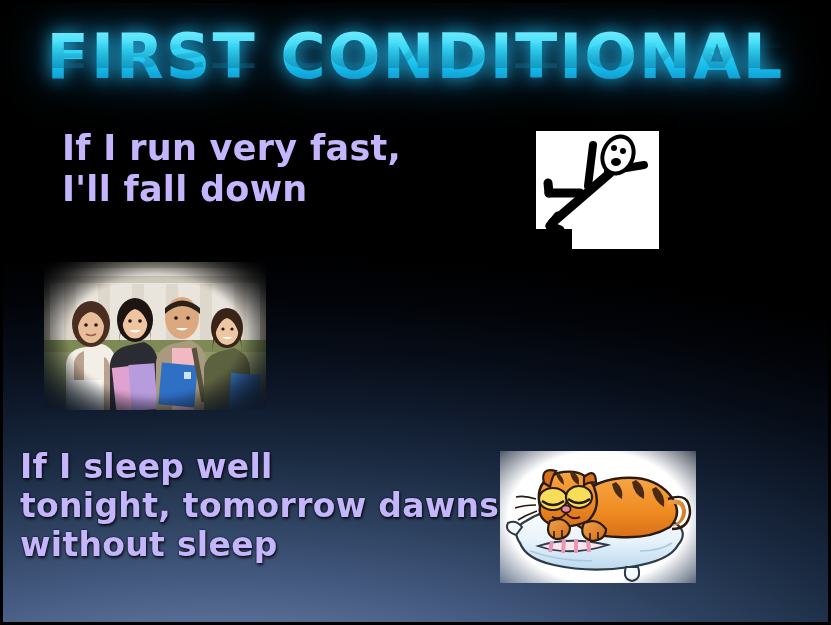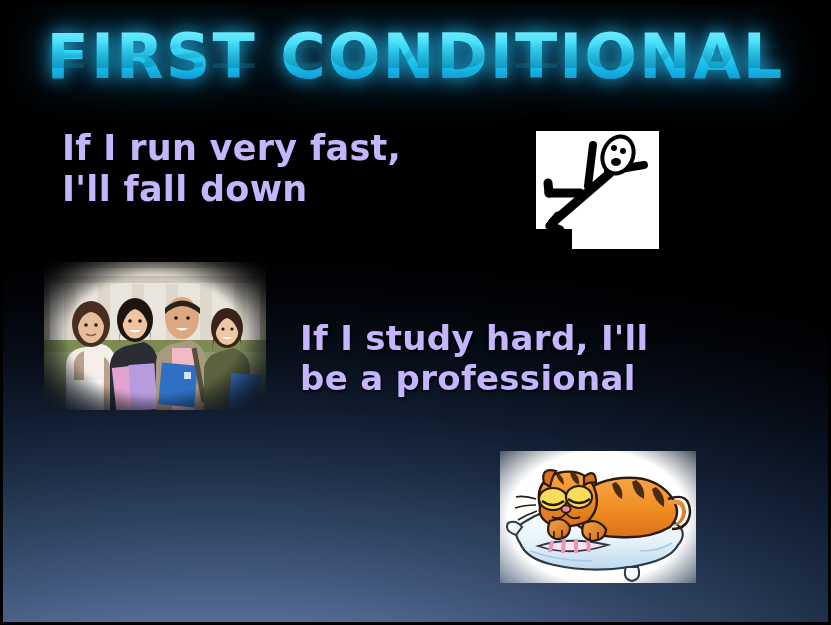--- a/index.html
+++ b/index.html
@@ -251,23 +251,24 @@
         <circle cx="179" cy="67" r="1.6" fill="#241710"></circle>
         <circle cx="188" cy="67" r="1.6" fill="#241710"></circle>
         <path d="M178 75 Q183 79 189 75 Z" fill="#fff"></path>
         <rect x="186" y="112" width="30" height="36" fill="#3f7fd0" transform="rotate(4 201 130)"></rect>
       </g>
 
       <rect x="0" y="0" width="222" height="148" fill="url(#vig)"></rect>
     </svg>
   </div>
 
-  <div class="sentence" id="sentence-study">If I study hard, I'll
-be a professional</div>
-
+
+  <div class="sentence" id="sentence-sleep">If I sleep well
+tonight, tomorrow dawns
+without sleep</div>
 
   <div class="pic" id="pic-cat">
     <svg viewBox="0 0 196 132" xmlns="http://www.w3.org/2000/svg">
       <defs>
         <linearGradient id="pillow" x1="0" y1="0" x2="0" y2="1">
           <stop offset="0%" stop-color="#ffffff"></stop>
           <stop offset="55%" stop-color="#e8f3fb"></stop>
           <stop offset="100%" stop-color="#bcd9ee"></stop>
         </linearGradient>
         <linearGradient id="furA" x1="0" y1="0" x2="0" y2="1">

